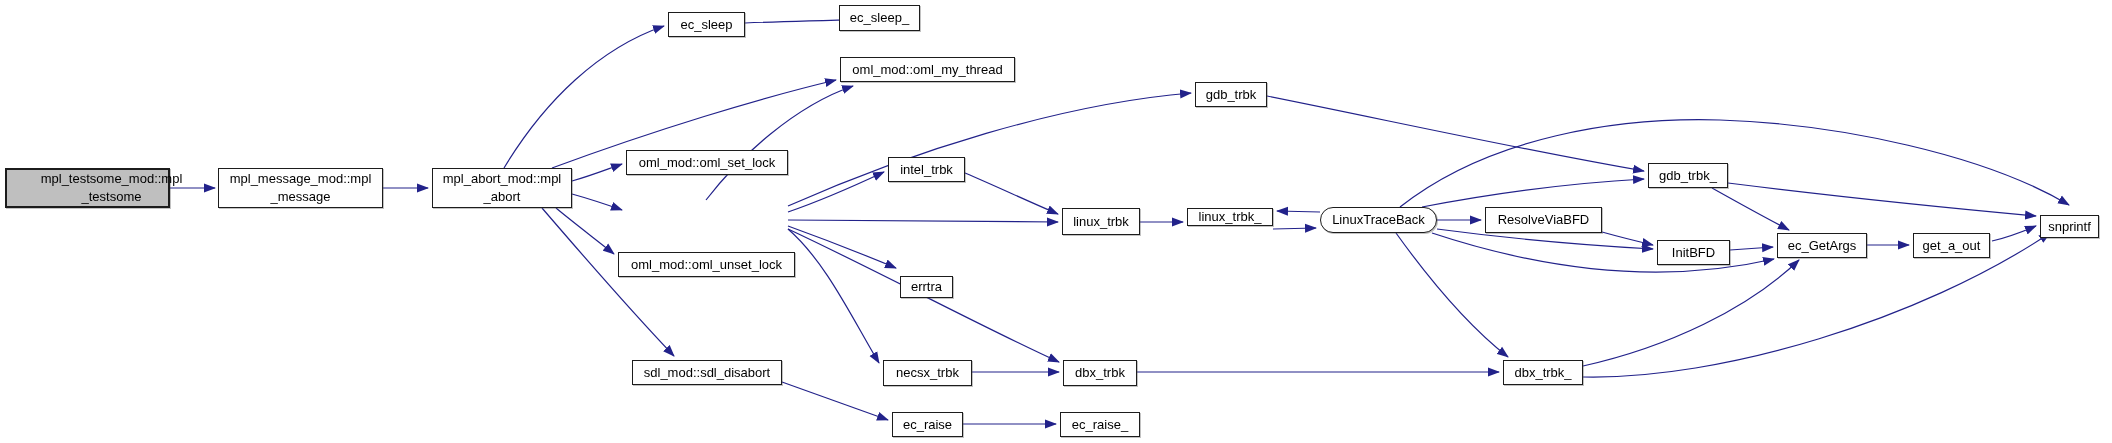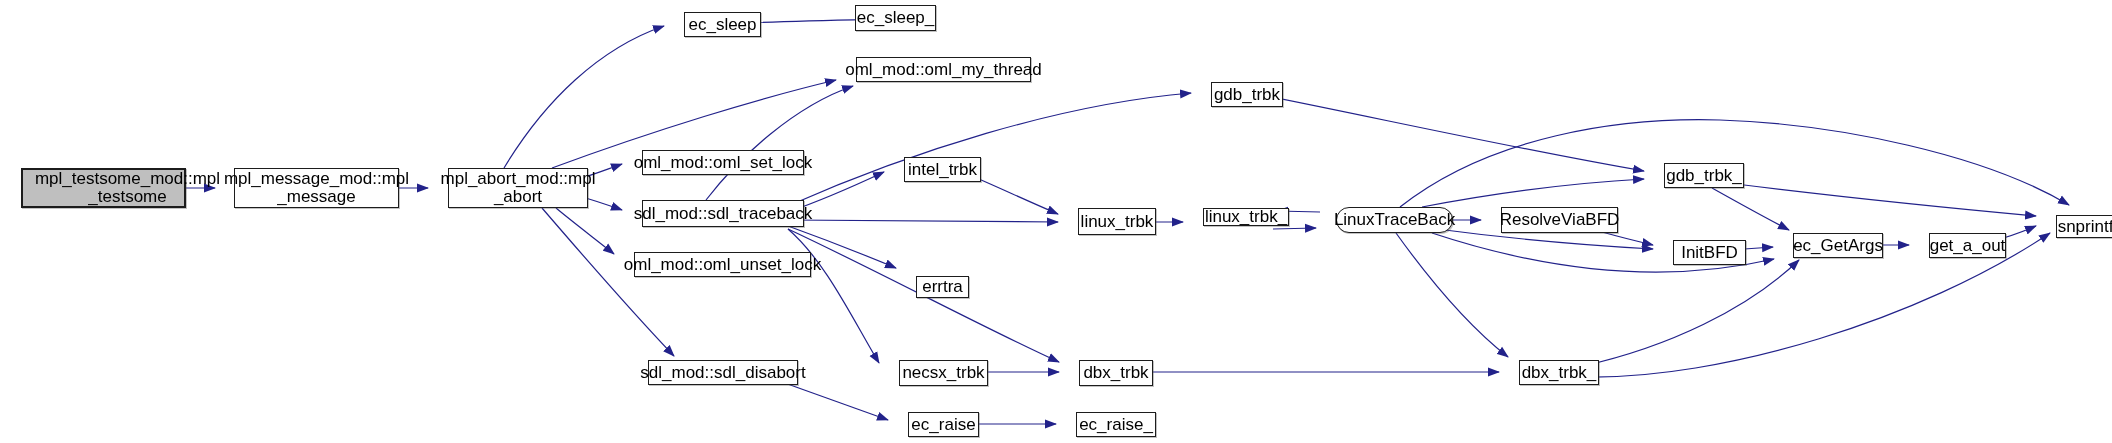--- a/index.html
+++ b/index.html
@@ -23,26 +23,25 @@
   .node {
     position: absolute;
     box-sizing: border-box;
     border: 1px solid #1c1c1c;
     background: #fefefe;
     color: #000000;
     display: flex;
     align-items: center;
     justify-content: center;
     text-align: center;
-    font-size: 17px;
+    font-size: 13px;
     line-height: 18px;
     white-space: pre-line;
     cursor: pointer;
     box-shadow: 1px 1px 0 rgba(80,80,80,0.35);
-    margin-left: 16px;
   }
   .node.highlight {
     background: #bfbfbf;
     border-width: 2px;
     cursor: default;
     padding-left: 48px;
   }
 </style>
 </head>
 <body>
@@ -99,21 +98,20 @@
 <div class="node highlight" style="left: 5px; top: 168px; width: 165px; height: 40px; background: rgb(191, 191, 191); border-color: rgb(28, 28, 28);">mpl_testsome_mod::mpl
 _testsome</div>
     <div class="node" style="left: 218px; top: 168px; width: 165px; height: 40px; background: rgb(254, 254, 254); border-color: rgb(28, 28, 28);">mpl_message_mod::mpl
 _message</div>
     <div class="node" style="left: 432px; top: 168px; width: 140px; height: 40px; background: rgb(254, 254, 254); border-color: rgb(28, 28, 28);">mpl_abort_mod::mpl
 _abort</div>
     <div class="node" style="left: 668px; top: 12px; width: 77px; height: 25px; background: rgb(254, 254, 254); border-color: rgb(28, 28, 28);">ec_sleep</div>
     <div class="node" style="left: 839px; top: 5px; width: 81px; height: 26px; background: rgb(254, 254, 254); border-color: rgb(28, 28, 28);">ec_sleep_</div>
     <div class="node" style="left: 840px; top: 57px; width: 175px; height: 25px; background: rgb(254, 254, 254); border-color: rgb(28, 28, 28);">oml_mod::oml_my_thread</div>
     <div class="node" style="left: 626px; top: 150px; width: 162px; height: 25px; background: rgb(254, 254, 254); border-color: rgb(28, 28, 28);">oml_mod::oml_set_lock</div>
-    <div class="node" style="left: 626px; top: 200px; width: 162px; height: 27px; background: rgb(254, 254, 254); border-color: rgb(28, 28, 28);">sdl_mod::sdl_traceback</div>
     <div class="node" style="left: 618px; top: 252px; width: 177px; height: 25px; background: rgb(254, 254, 254); border-color: rgb(28, 28, 28);">oml_mod::oml_unset_lock</div>
     <div class="node" style="left: 632px; top: 360px; width: 150px; height: 25px; background: rgb(254, 254, 254); border-color: rgb(28, 28, 28);">sdl_mod::sdl_disabort</div>
     <div class="node" style="left: 888px; top: 157px; width: 77px; height: 25px; background: rgb(254, 254, 254); border-color: rgb(28, 28, 28);">intel_trbk</div>
     <div class="node" style="left: 900px; top: 276px; width: 53px; height: 22px; background: rgb(254, 254, 254); border-color: rgb(28, 28, 28);">errtra</div>
     <div class="node" style="left: 883px; top: 360px; width: 89px; height: 26px; background: rgb(254, 254, 254); border-color: rgb(28, 28, 28);">necsx_trbk</div>
     <div class="node" style="left: 892px; top: 412px; width: 71px; height: 25px; background: rgb(254, 254, 254); border-color: rgb(28, 28, 28);">ec_raise</div>
     <div class="node" style="left: 1060px; top: 412px; width: 80px; height: 25px; background: rgb(254, 254, 254); border-color: rgb(28, 28, 28);">ec_raise_</div>
     <div class="node" style="left: 1195px; top: 82px; width: 72px; height: 25px; background: rgb(254, 254, 254); border-color: rgb(28, 28, 28);">gdb_trbk</div>
     <div class="node" style="left: 1062px; top: 208px; width: 78px; height: 27px; background: rgb(254, 254, 254); border-color: rgb(28, 28, 28);">linux_trbk</div>
     <div class="node" style="left: 1187px; top: 208px; width: 86px; height: 18px; background: rgb(254, 254, 254); border-color: rgb(28, 28, 28);">linux_trbk_</div>

